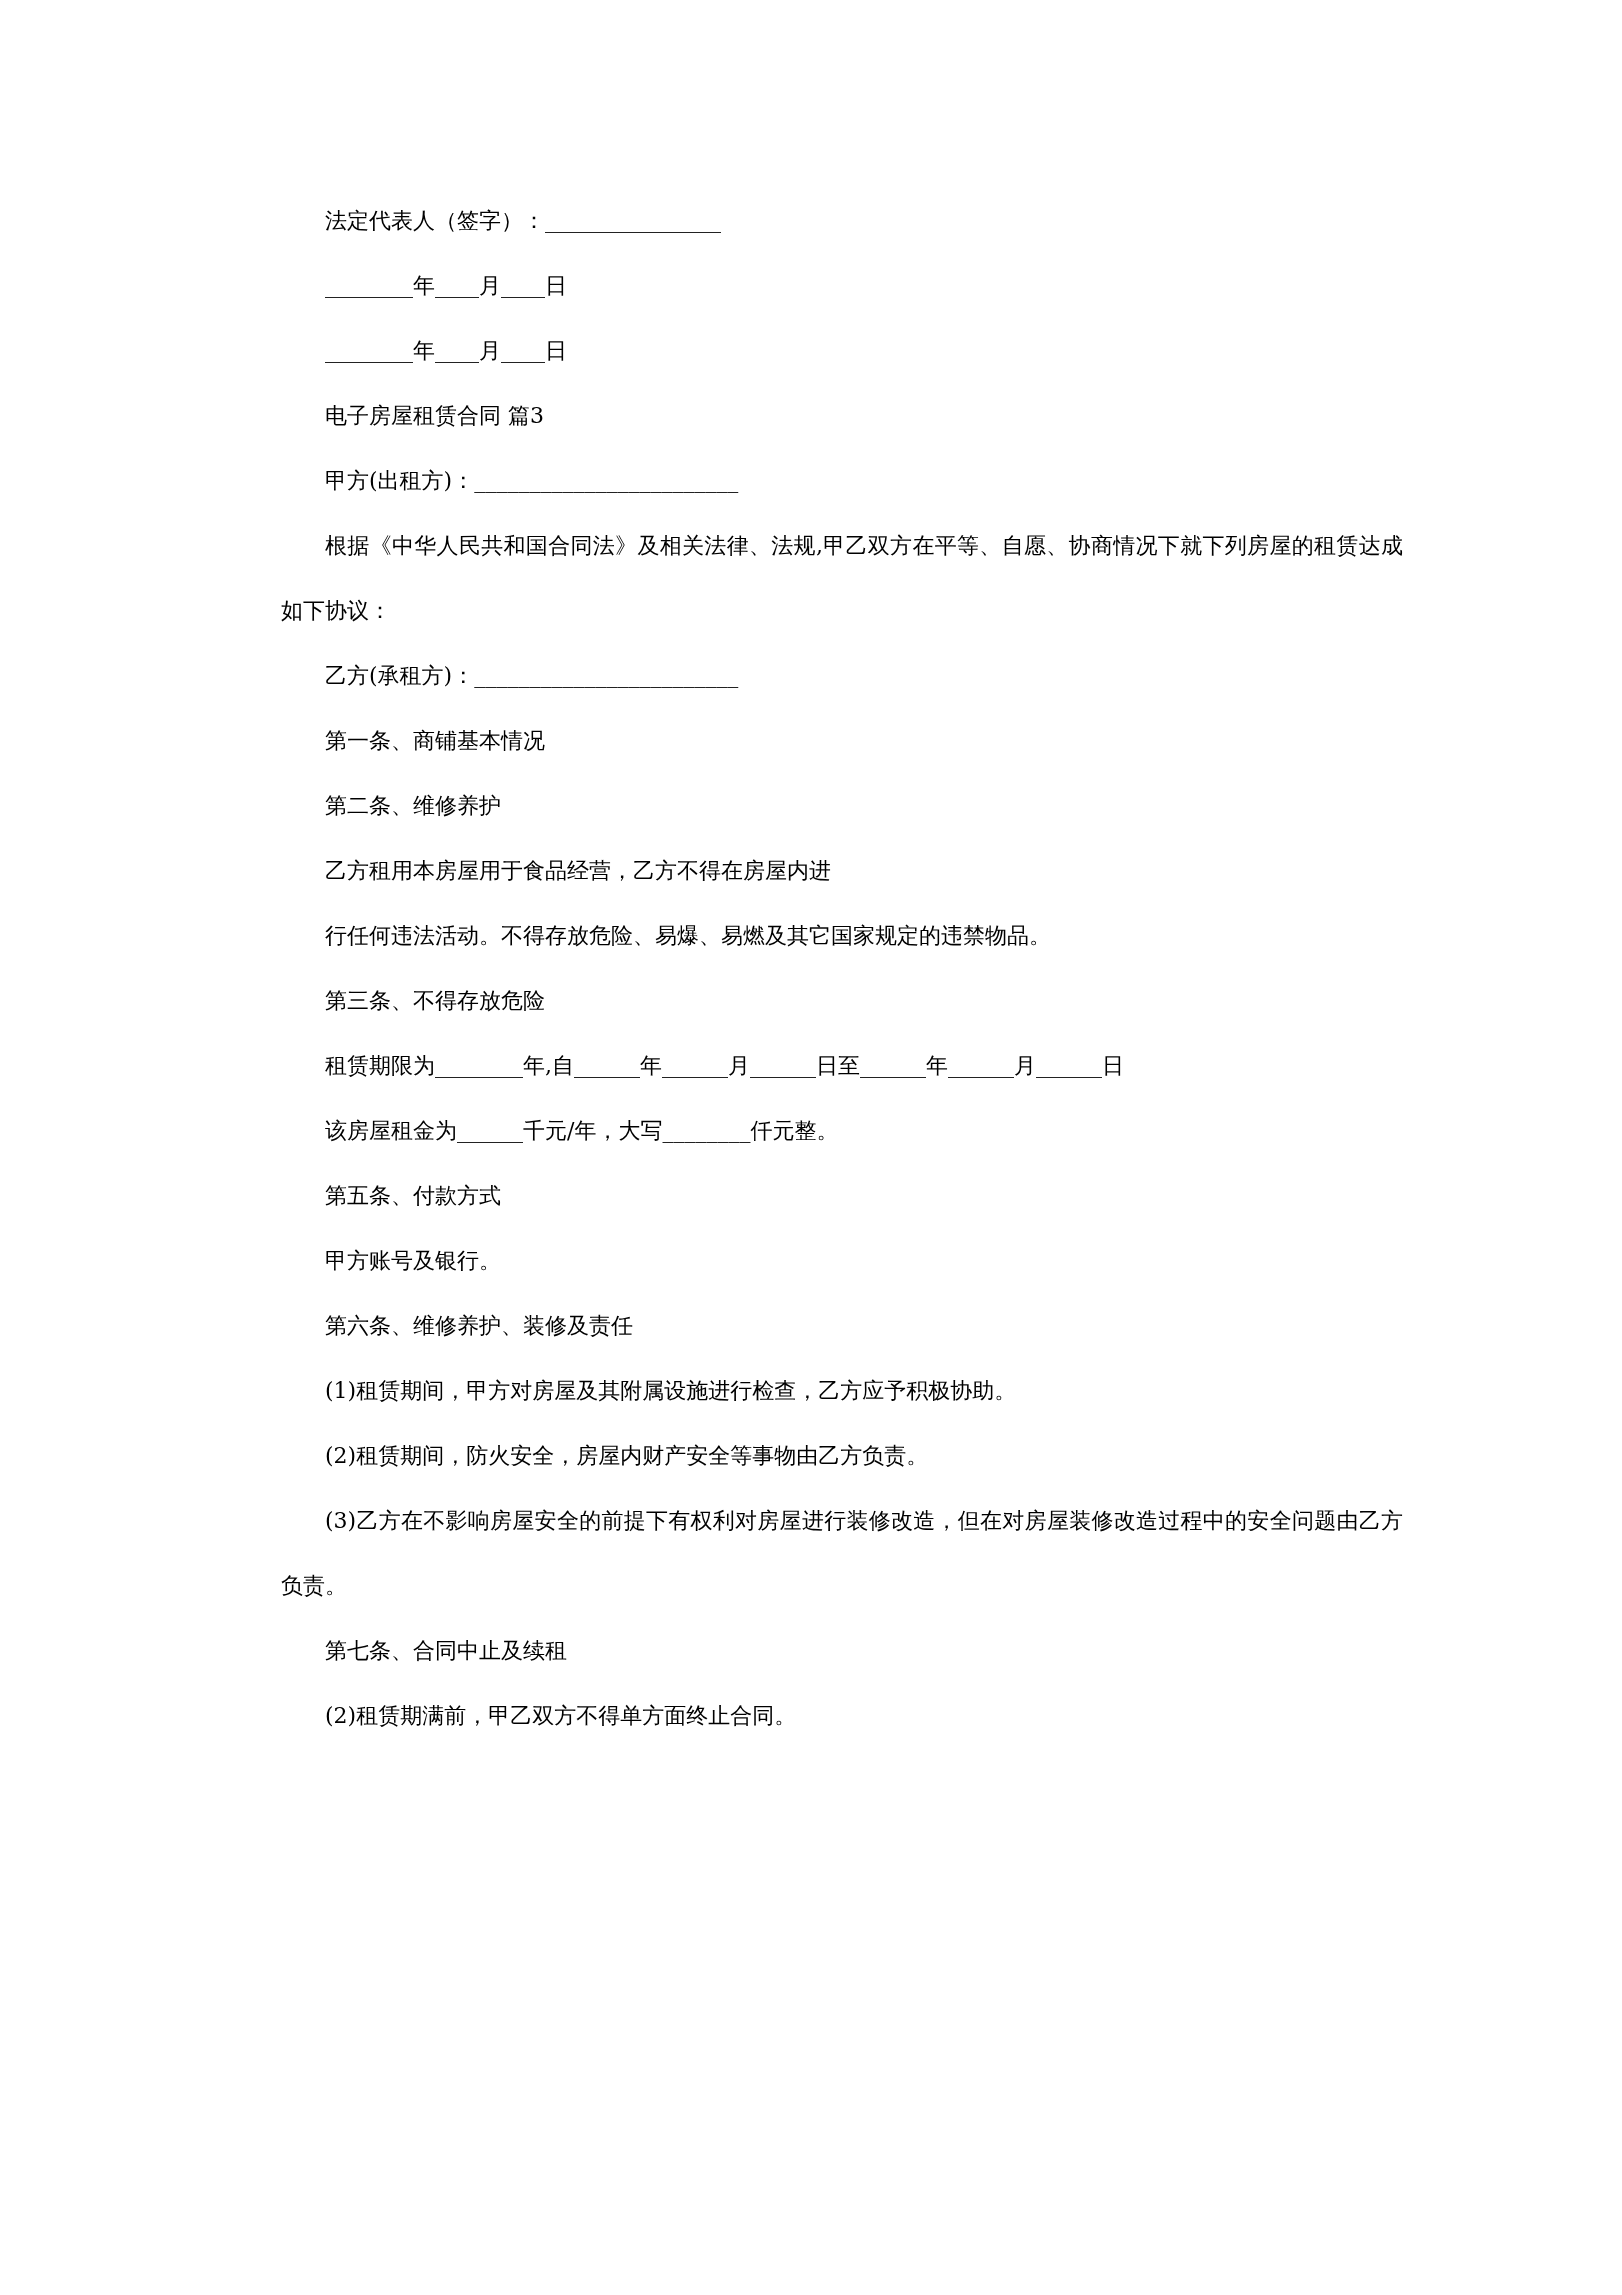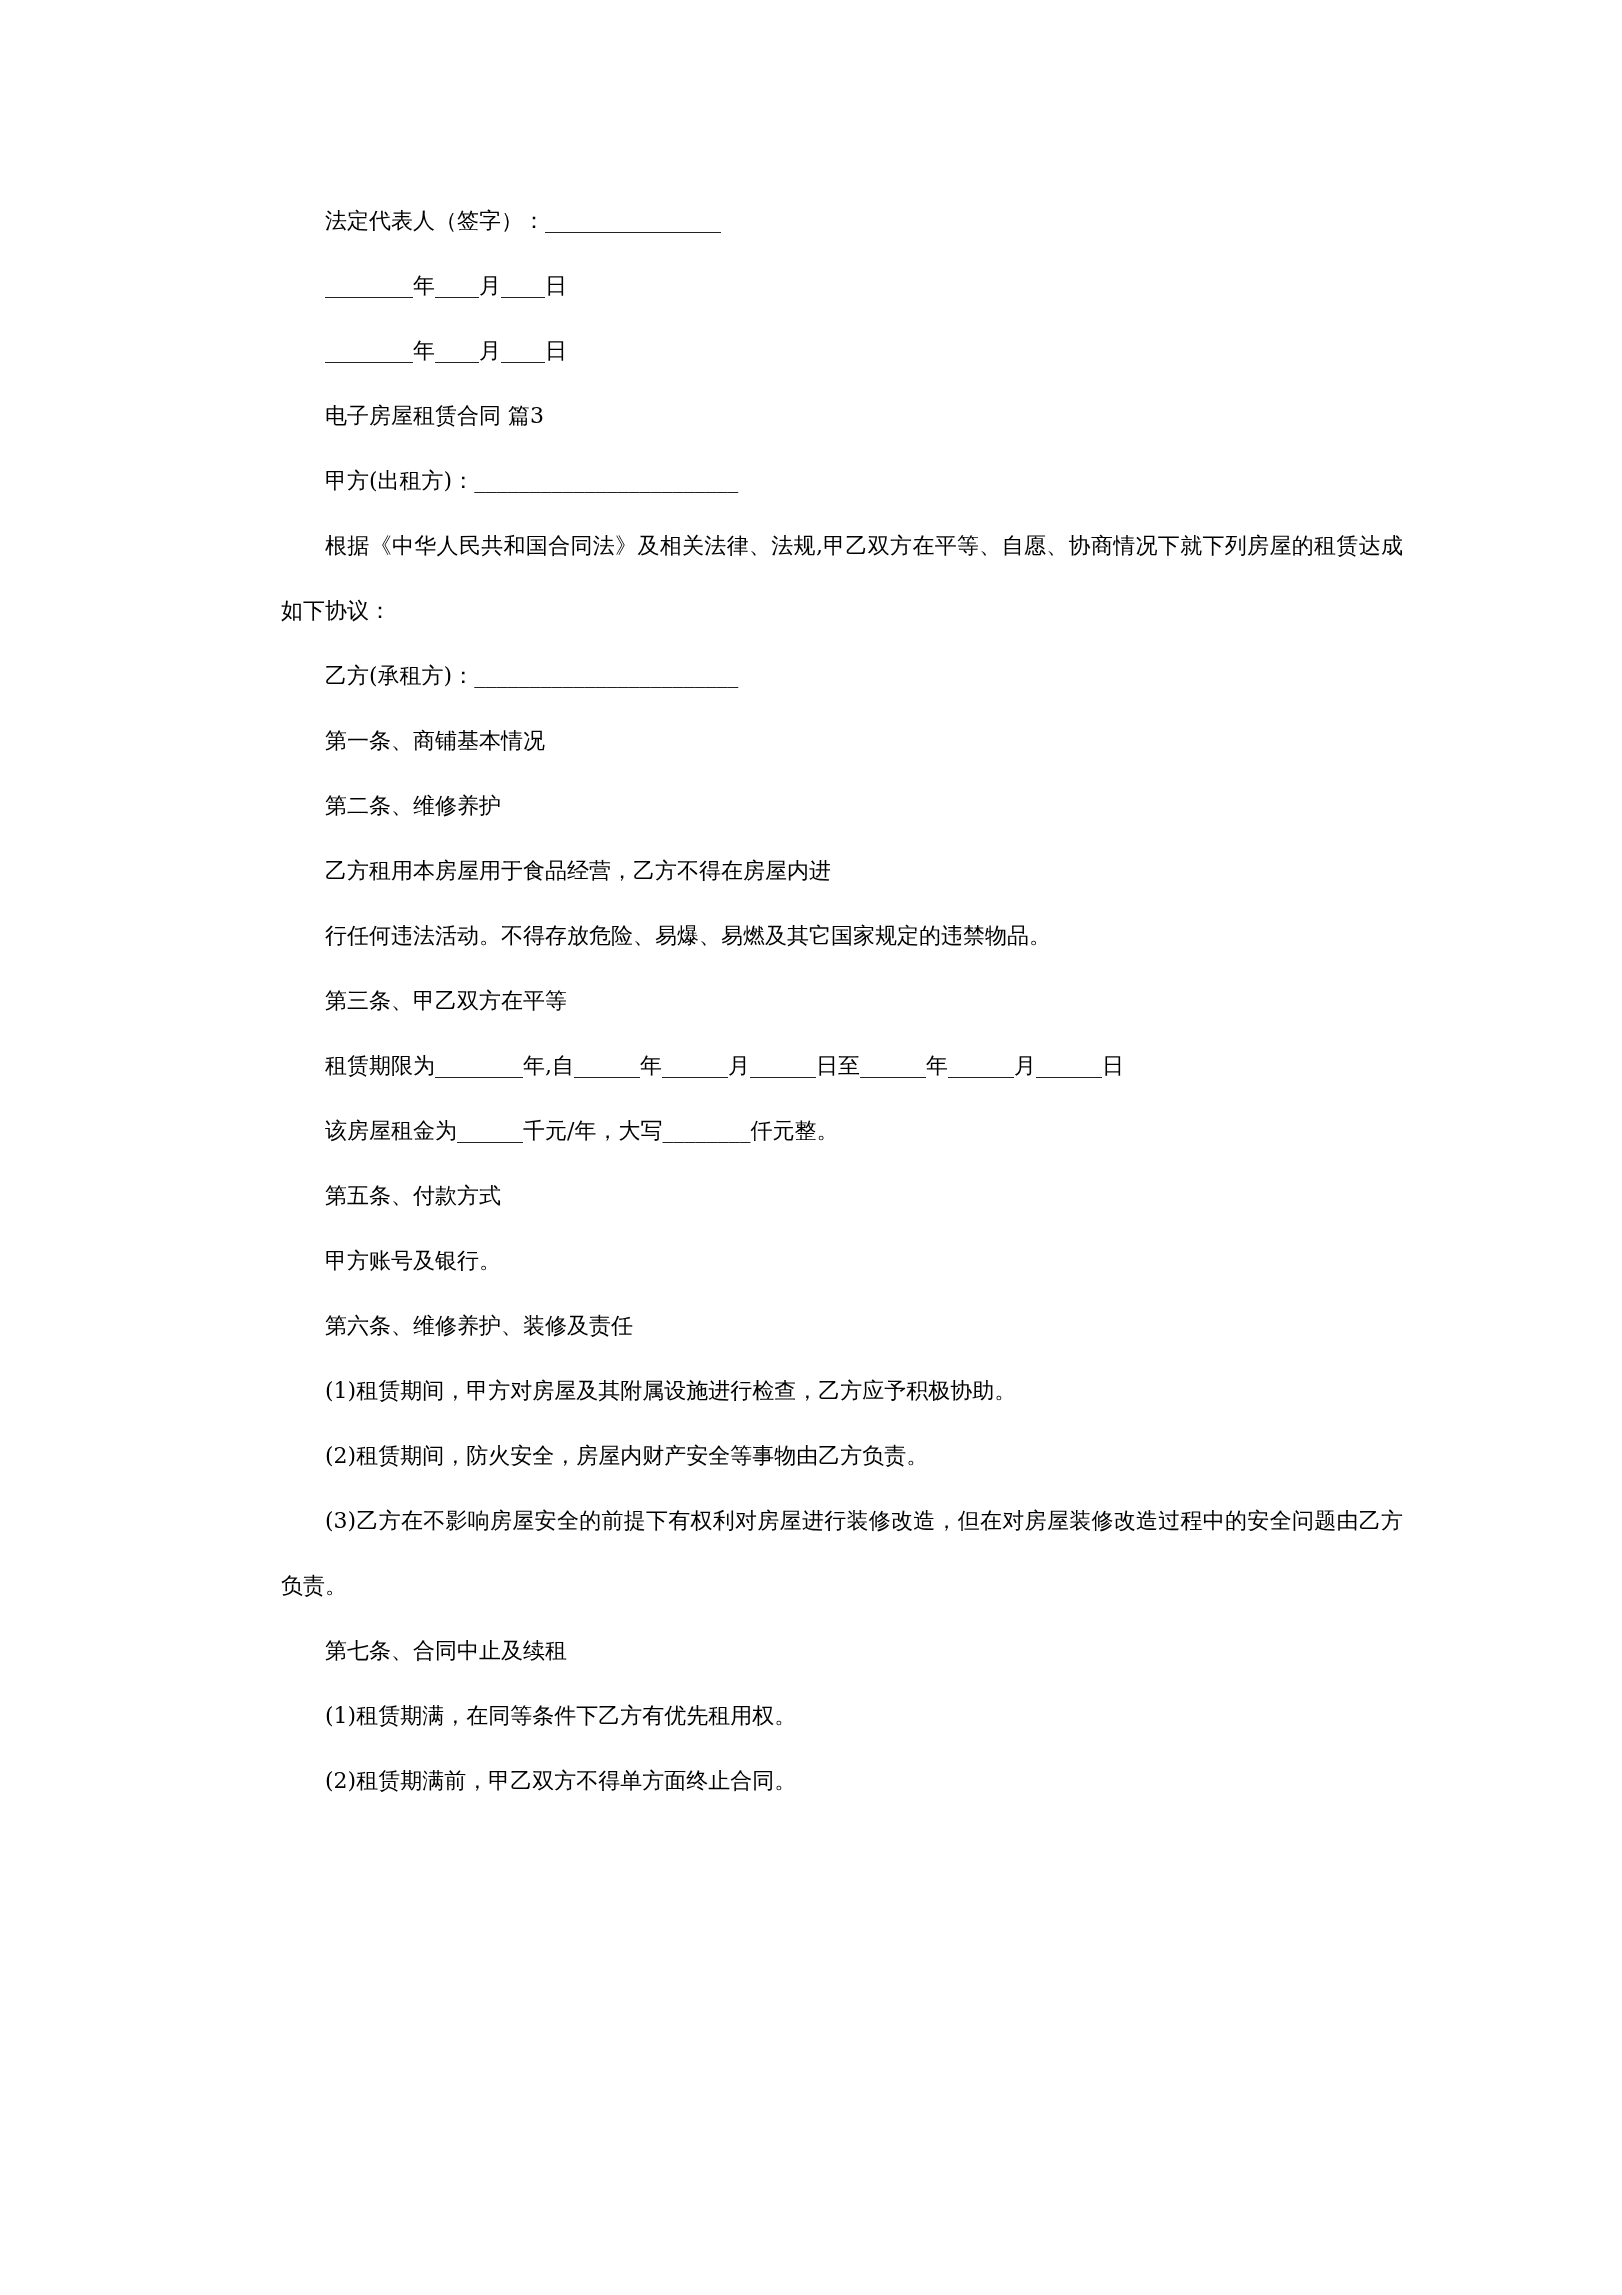--- a/index.html
+++ b/index.html
@@ -40,27 +40,26 @@
     <p>________年____月____日</p>
     <p>________年____月____日</p>
     <p>电子房屋租赁合同 篇3</p>
     <p>甲方(出租方)：________________________</p>
     <p>根据《中华人民共和国合同法》及相关法律、法规,甲乙双方在平等、自愿、协商情况下就下列房屋的租赁达成如下协议：</p>
     <p>乙方(承租方)：________________________</p>
     <p>第一条、商铺基本情况</p>
     <p>第二条、维修养护</p>
     <p>乙方租用本房屋用于食品经营，乙方不得在房屋内进</p>
     <p>行任何违法活动。不得存放危险、易爆、易燃及其它国家规定的违禁物品。</p>
-    <p>第三条、甲乙双方在平等</p>
+    <p>第三条、不得存放危险</p>
     <p>租赁期限为________年,自______年______月______日至______年______月______日</p>
     <p>该房屋租金为______千元/年，大写________仟元整。</p>
     <p>第五条、付款方式</p>
     <p>甲方账号及银行。</p>
     <p>第六条、维修养护、装修及责任</p>
     <p>(1)租赁期间，甲方对房屋及其附属设施进行检查，乙方应予积极协助。</p>
     <p>(2)租赁期间，防火安全，房屋内财产安全等事物由乙方负责。</p>
     <p>(3)乙方在不影响房屋安全的前提下有权利对房屋进行装修改造，但在对房屋装修改造过程中的安全问题由乙方负责。</p>
     <p>第七条、合同中止及续租</p>
-    <p>(1)租赁期满，在同等条件下乙方有优先租用权。</p>
     <p>(2)租赁期满前，甲乙双方不得单方面终止合同。</p>
   </div>
 </div>
 
 
 </body></html>

